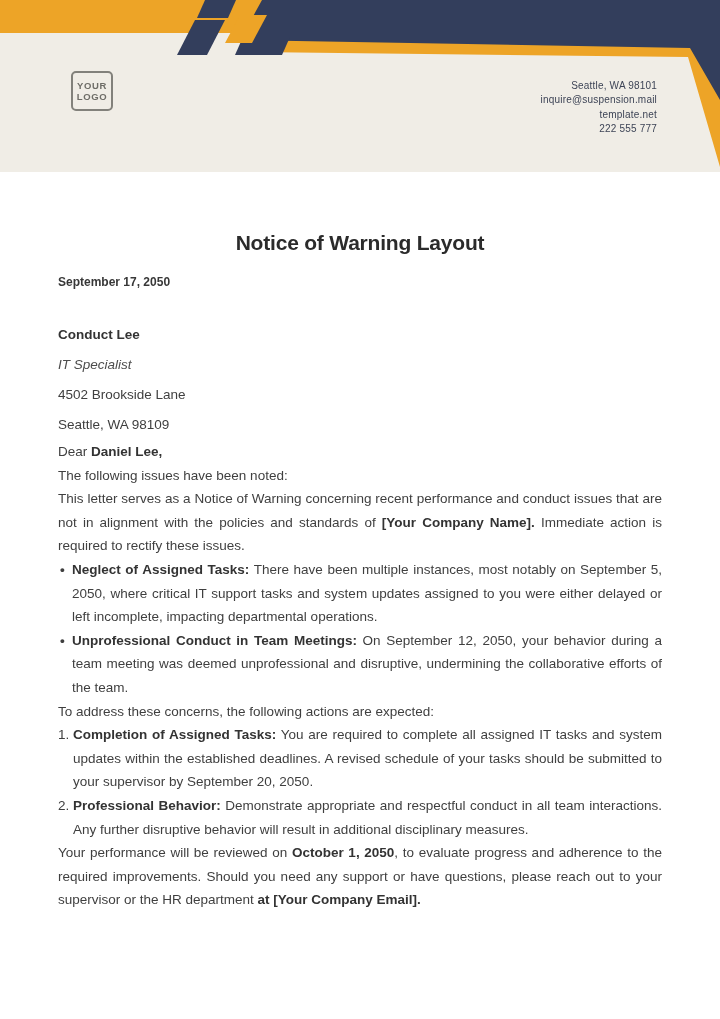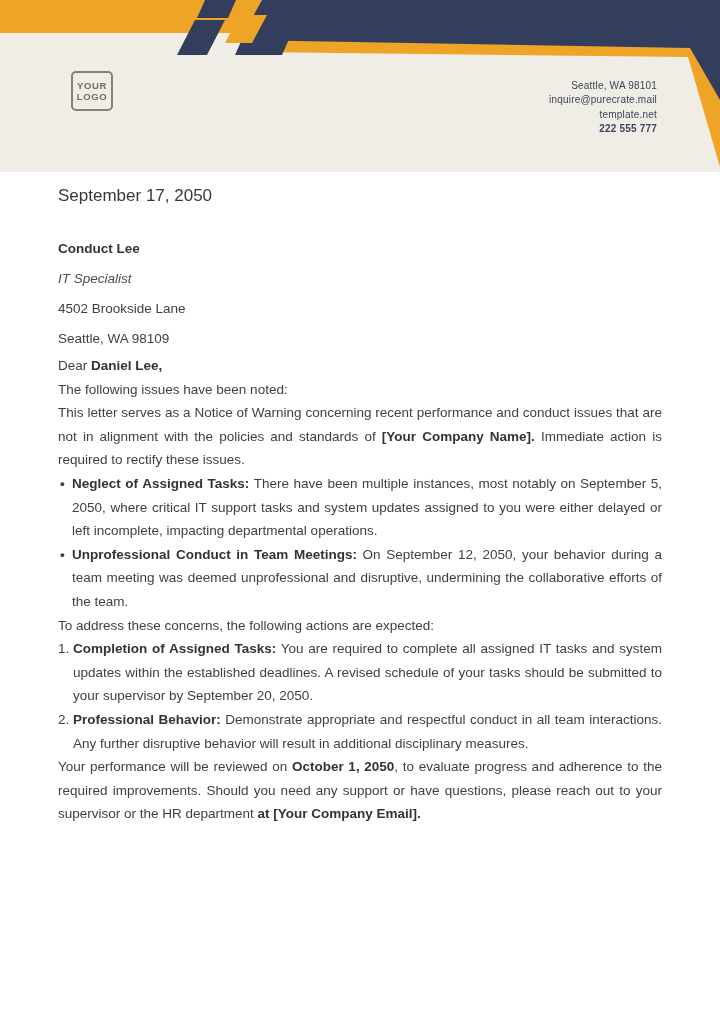--- a/index.html
+++ b/index.html
@@ -16,32 +16,32 @@
     display: flex; flex-direction: column; align-items: center; justify-content: center;
     font-size: 9.5px; font-weight: bold; letter-spacing: 0.6px; line-height: 11px;
     color: #6e6d67;
   }
 
   .contact {
     position: absolute; top: 79px; right: 63px;
     text-align: right; font-size: 10px; line-height: 14.3px; color: #3d4456;
     letter-spacing: 0.2px;
   }
-  .contact div:last-child { font-weight: bold; }
+  .contact div:last-child { font-weight: normal; }
 
   
   .letter { padding: 0 58px; }
 
   h1.title {
     margin-top: 56px; text-align: center;
     font-size: 21px; line-height: 30px; font-weight: bold; color: #2b2b2b;
     letter-spacing: -0.2px;
   }
 
-  .date { margin-top: 14px; font-size: 17px; line-height: 20px; font-weight: normal; color: #383838; }
+  .date { margin-top: 14px; font-size: 12px; line-height: 20px; font-weight: bold; color: #383838; }
 
   .recipient { margin-top: 28px; font-size: 13.5px; line-height: 30px; color: #3f3f3f; }
   .recipient .r-name { font-weight: bold; color: #333333; }
   .recipient .r-role { font-style: italic; color: #4d4d4d; }
 
   .body-p, .issues, .actions {
     font-size: 13.5px; line-height: 23.6px; text-align: justify; color: #3f3f3f;
   }
   .body-p b, .issues b, .actions b { color: #333333; }
   .gap-before { margin-top: 12px; }
@@ -69,27 +69,28 @@
     <polygon points="240,15 267,15 252,43 225,43" fill="#eda427"></polygon>
   </svg>
 
   <div class="logo-box">
     <div>YOUR</div>
     <div>LOGO</div>
   </div>
 
   <div class="contact">
       <div>Seattle, WA 98101</div>
-      <div>inquire@purecrate.mail</div>
+      <div>inquire@suspension.mail</div>
       <div>template.net</div>
       <div>222 555 777</div>
     </div>
 </header>
 
 <main class="letter">
+  <h1 class="title">Notice of Warning Layout</h1>
 
   <p class="date">September 17, 2050</p>
 
   <div class="recipient">
     <div class="r-name">Conduct Lee</div>
     <div class="r-role">IT Specialist</div>
     <div class="r-addr">4502 Brookside Lane</div>
     <div class="r-addr">Seattle, WA 98109</div>
   </div>
 

